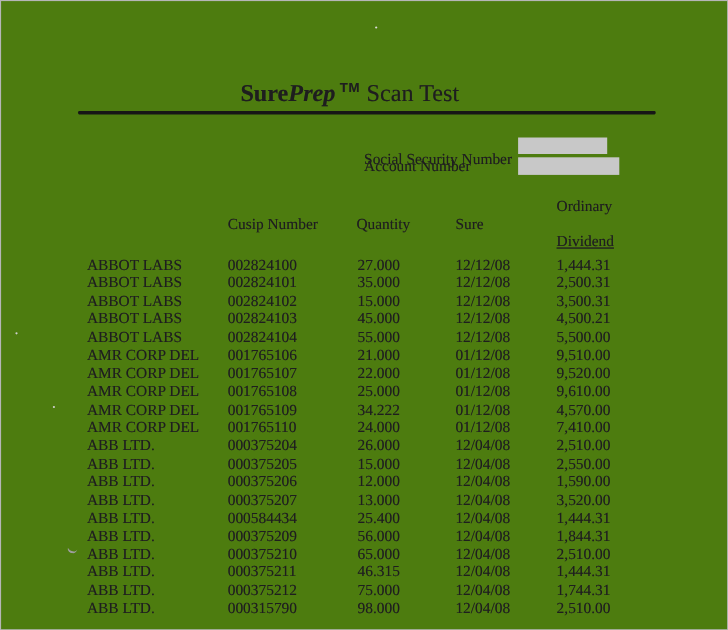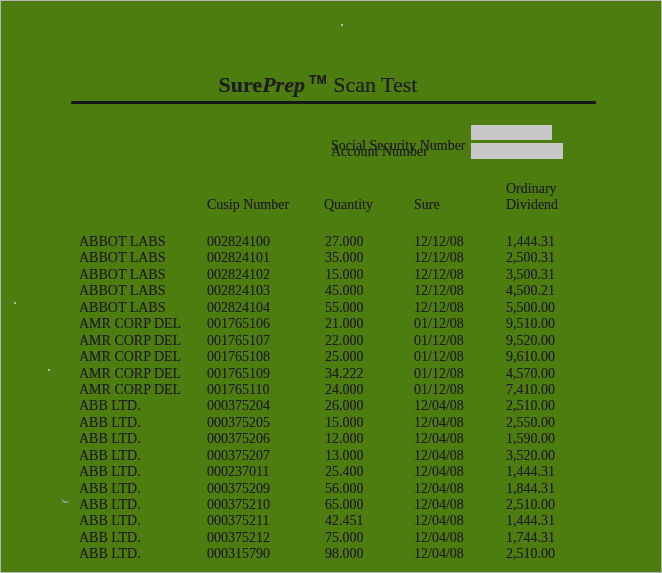--- a/index.html
+++ b/index.html
@@ -56,21 +56,21 @@
     position: absolute;
     font-size: 14px;
     line-height: 15px;
     white-space: nowrap;
   }
   .th-ordinary { left: 505px; top: 180px; }
   .th-security { left: 78px;  top: 196px; }
   .th-cusip    { left: 206px; top: 196px; }
   .th-quantity { left: 323px; top: 196px; }
   .th-date     { left: 413px; top: 196px; }
-  .th-dividend { left: 505px; top: 196px; }
+  .th-dividend { left: 505px; top: 212px; text-decoration: underline; }
   .tbody { position: absolute; left: 0; top: 233px; width: 100%; }
   .tr { position: relative; height: 16.45px; padding-left: 22px; }
   .td {
     position: absolute; top: 0;
     font-size: 14px;
     line-height: 16.45px;
     white-space: nowrap;
   }
   .c-sec   { left: 78px; }
   .c-cusip { left: 206px; }
@@ -218,21 +218,21 @@
   <div class="tr">
     <span class="td c-sec">ABB LTD.</span>
     <span class="td c-cusip">000375207</span>
     <span class="td c-qty">13.000</span>
     <span class="td c-date">12/04/08</span>
     <span class="td c-div">3,520.00</span>
   </div>
 
   <div class="tr">
     <span class="td c-sec">ABB LTD.</span>
-    <span class="td c-cusip">000237011</span>
+    <span class="td c-cusip">000584434</span>
     <span class="td c-qty">25.400</span>
     <span class="td c-date">12/04/08</span>
     <span class="td c-div">1,444.31</span>
   </div>
 
   <div class="tr">
     <span class="td c-sec">ABB LTD.</span>
     <span class="td c-cusip">000375209</span>
     <span class="td c-qty">56.000</span>
     <span class="td c-date">12/04/08</span>
@@ -243,21 +243,21 @@
     <span class="td c-sec">ABB LTD.</span>
     <span class="td c-cusip">000375210</span>
     <span class="td c-qty">65.000</span>
     <span class="td c-date">12/04/08</span>
     <span class="td c-div">2,510.00</span>
   </div>
 
   <div class="tr">
     <span class="td c-sec">ABB LTD.</span>
     <span class="td c-cusip">000375211</span>
-    <span class="td c-qty">42.451</span>
+    <span class="td c-qty">46.315</span>
     <span class="td c-date">12/04/08</span>
     <span class="td c-div">1,444.31</span>
   </div>
 
   <div class="tr">
     <span class="td c-sec">ABB LTD.</span>
     <span class="td c-cusip">000375212</span>
     <span class="td c-qty">75.000</span>
     <span class="td c-date">12/04/08</span>
     <span class="td c-div">1,744.31</span>

